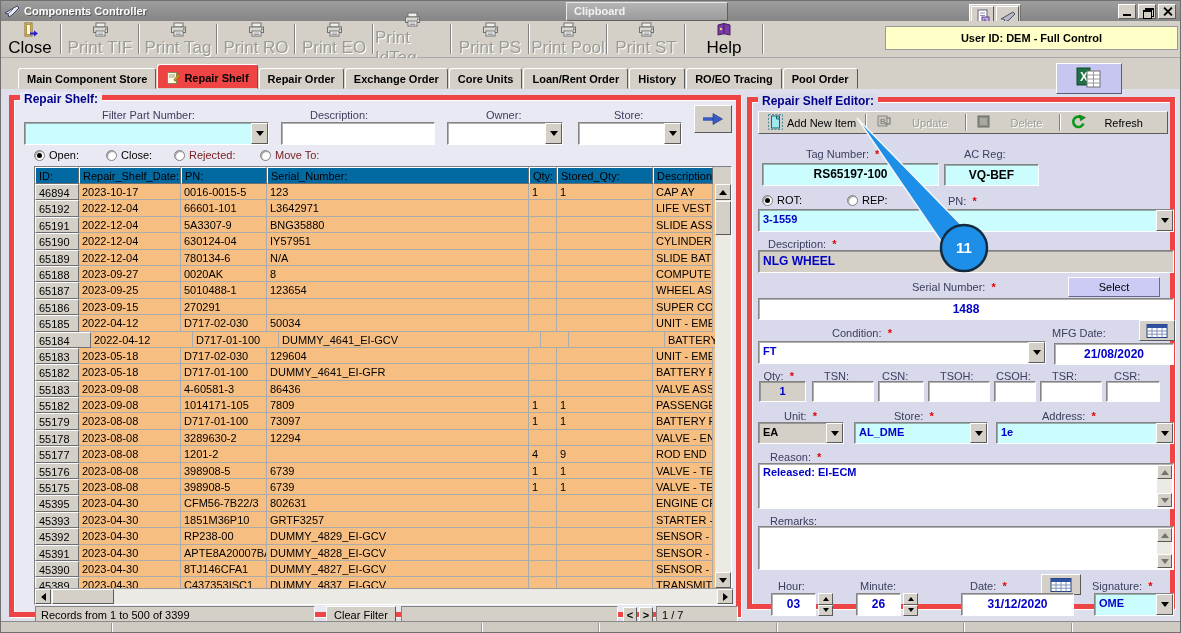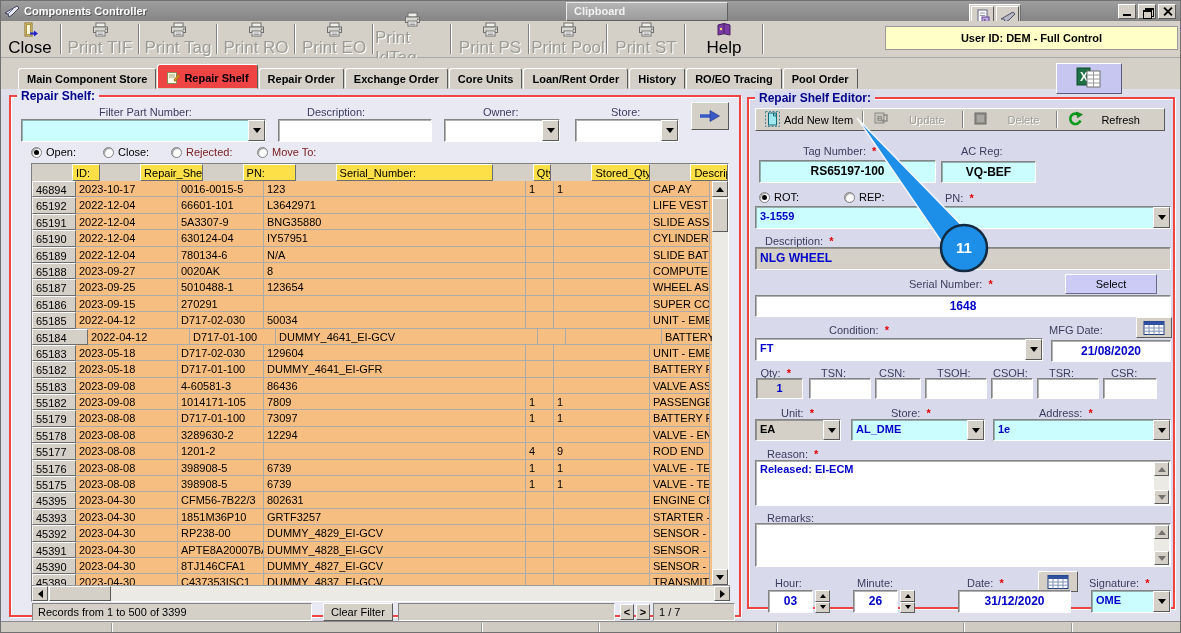--- a/index.html
+++ b/index.html
@@ -48,21 +48,21 @@
   .tab { height:21px; padding:3px 8px 2px 8px; margin-right:1px; background:#D4D0C8;
     border:1px solid; border-color:#FFFFFF #5A5A5A #D4D0C8 #FFFFFF; border-radius:3px 3px 0 0;
     font-weight:bold; color:#000; display:flex; align-items:center; gap:4px; }
   .tab.active { height:25px; background:#ef4444; position:relative; z-index:2; padding-top:4px; }
   #excel-btn { position:absolute; left:1055px; top:62px; width:66px; height:31px; background:#C6C6F0;
     border:1px solid; border-color:#FFFFFF #5A5A7A #5A5A7A #FFFFFF; display:flex; align-items:center; justify-content:center; z-index:6; }
 
   
   #content { position:absolute; left:0; top:88px; width:1181px; height:534px; background:#DFDFEC; }
 
-  .groupbox { position:absolute; border:2px solid #ef4444; box-shadow:inset 1px 1px 0 #FFFFFF, 1px 1px 0 #FFFFFF; }
+  .groupbox { position:absolute; border:5px solid #ef4444; box-shadow:inset 1px 1px 0 #FFFFFF, 1px 1px 0 #FFFFFF; }
   .group-title { position:absolute; top:-8px; left:6px; padding:0 4px; font-weight:bold; font-size:12px; color:#00008B; }
 
   
   #left-group { left:8px; top:6px; width:732px; height:522px; background:#E9E9F4; }
   #left-group .group-title { background:#E9E9F4; }
 
   .fld-label { position:absolute; color:#3C3C5E; white-space:nowrap; }
   .combo { position:absolute; display:flex; border:1px solid; border-color:#848484 #FFFFFF #FFFFFF #848484; box-shadow:inset 1px 1px 0 rgba(60,60,60,.4); background:#FFF; }
   .combo .combo-value { flex:1; padding:3px 3px 0 4px; overflow:hidden; white-space:nowrap; }
   .combo .combo-btn { width:17px; background:#D4D0C8; border:1px solid; border-color:#FFF #5A5A5A #5A5A5A #FFF; display:flex; align-items:center; justify-content:center; }
@@ -80,21 +80,21 @@
   .radio { display:inline-block; width:11px; height:11px; border-radius:50%; background:#FFF;
     border:1px solid #808080; box-shadow:inset 1px 1px 1px rgba(0,0,0,.4); vertical-align:-2px; margin-right:4px; position:relative; }
   .radio.checked::after { content:""; position:absolute; left:2px; top:2px; width:5px; height:5px; border-radius:50%; background:#000; }
   .radio-group { position:absolute; white-space:nowrap; color:#000; }
 
   #filter-go-btn { position:absolute; left:680px; top:5px; width:38px; height:28px; }
 
   
   #grid { position:absolute; left:20px; top:66px; width:698px; height:439px; background:#D4D0C8; border:1px solid #808080; border-right-color:#fff; border-bottom-color:#fff; }
   #grid-header { display:flex; height:17px; }
-  .th { background:#fde047; border:1px solid; border-color:#FFF #6E6E6E #6E6E6E #FFF; padding:2px 0 0 3px; overflow:hidden; white-space:nowrap; color:#000;margin-left:40px; }
+  .th { background:#0369a1; border:1px solid; border-color:#FFF #6E6E6E #6E6E6E #FFF; padding:2px 0 0 3px; overflow:hidden; white-space:nowrap; color:#000; }
   #grid-body { height:404px; overflow:hidden; background:#F7BE81; }
   .tr { display:flex; height:16.4px; }
   .td { padding:2px 0 0 3px; overflow:hidden; white-space:nowrap; color:#000;
         border-right:1px solid #ABABAB; border-bottom:1px solid #ABABAB; background:#F7BE81; }
   .td.rowhead { background:#D4D0C8; border:1px solid; border-color:#FFF #6E6E6E #6E6E6E #FFF; }
   .vscroll { position:absolute; right:0; top:17px; width:16px; height:404px; background:#ECEAE4; }
   .scroll-btn { position:absolute; width:16px; height:16px; display:flex; align-items:center; justify-content:center; }
   .vthumb { position:absolute; left:0; top:17px; width:16px; height:34px; }
   #hscroll { position:absolute; left:0; bottom:0; width:698px; height:16px; background:#ECEAE4; border-top:1px solid #9A9A9A; }
   #hthumb { position:absolute; left:17px; top:0; width:62px; height:15px; }
@@ -702,21 +702,21 @@
         <span class="combo-btn">
             <span class="arrow-down"></span>
           </span>
       </div>
 
       <span class="fld-label" style="left:16px; top:136px;"><span>Description:</span><span class="req-slot" style="color: rgb(224, 0, 0); font-weight: bold;">&nbsp;&nbsp;*</span></span>
       <div class="textinput grayfld bluetext" style="left:6px; top:148px; width:416px; height:23px; font-size:12px;">NLG WHEEL</div>
 
       <span class="fld-label" style="left:160px; top:179px;"><span>Serial Number:</span><span class="req-slot" style="color: rgb(224, 0, 0); font-weight: bold;">&nbsp;&nbsp;*</span></span>
       <div style="position:absolute; left:316px; top:175px; width:92px; height:20px; background:#CBCBF6; border:1px solid; border-color:#FFF #6A6A8E #6A6A8E #FFF; text-align:center; padding-top:3px; color:#000;">Select</div>
-      <div class="textinput ctr bluetext" style="left:6px; top:196px; width:416px; height:22px; font-size:12px;">1648</div>
+      <div class="textinput ctr bluetext" style="left:6px; top:196px; width:416px; height:22px; font-size:12px;">1488</div>
 
       <span class="fld-label" style="left:80px; top:225px;"><span>Condition:</span><span class="req-slot" style="color: rgb(224, 0, 0); font-weight: bold;">&nbsp;&nbsp;*</span></span>
       <span class="fld-label" style="left:300px; top:225px;">MFG Date:</span>
       <div class="cal-btn raised" style="left:387px; top:218px;">
           <svg width="22" height="16" viewBox="0 0 22 16">
             <rect x="1" y="1.5" width="20" height="13" fill="#FFF" stroke="#204080"></rect>
             <rect x="1" y="1.5" width="20" height="3.5" fill="#3050A0"></rect>
             <line x1="6" y1="5" x2="6" y2="14.5" stroke="#8090B8"></line>
             <line x1="11" y1="5" x2="11" y2="14.5" stroke="#8090B8"></line>
             <line x1="16" y1="5" x2="16" y2="14.5" stroke="#8090B8"></line>

